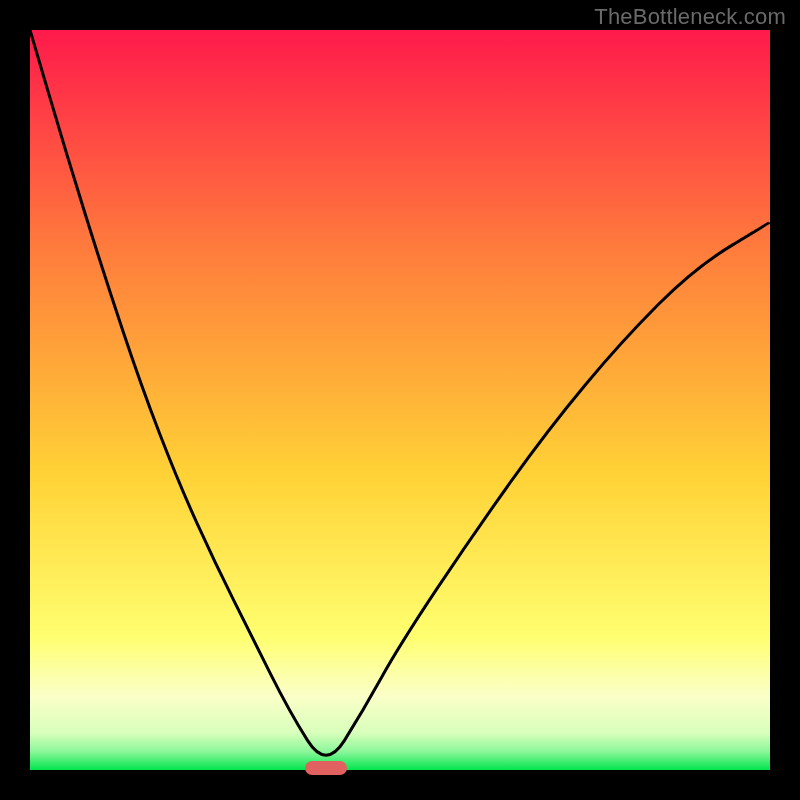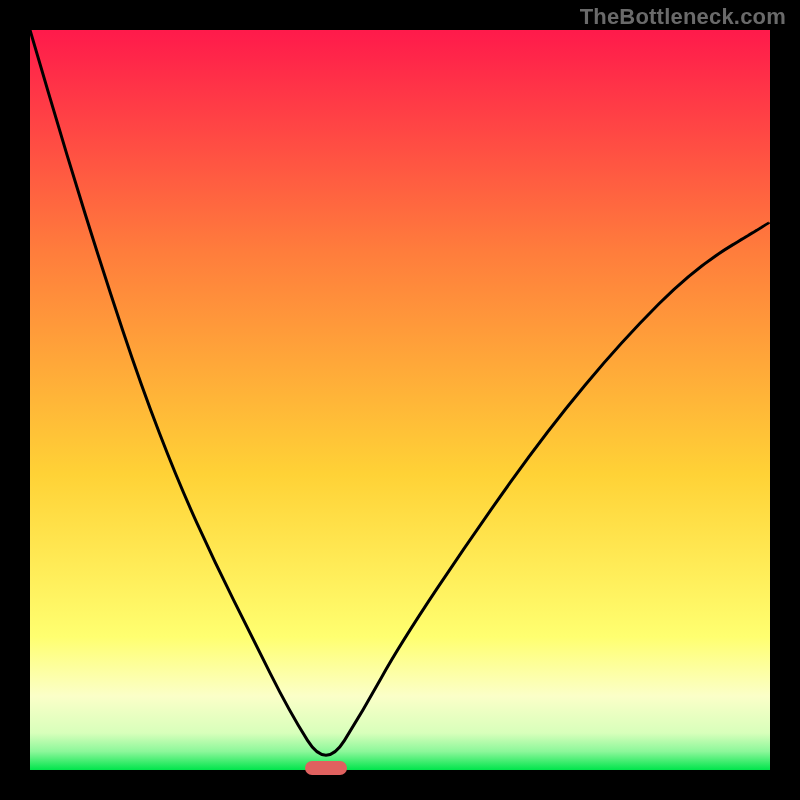--- a/index.html
+++ b/index.html
@@ -16,21 +16,21 @@
     width: 800px;
     height: 800px;
     background: #000;
   }
   .watermark {
     position: absolute;
     top: 4px;
     right: 14px;
     color: #6a6a6a;
     font-size: 22px;
-    font-weight: 700;
+    font-weight: 400;
     letter-spacing: 0.2px;
     z-index: 10;
     user-select: none;
   }
   .plot-frame {
     position: absolute;
     left: 30px;
     top: 30px;
     width: 740px;
     height: 740px;

